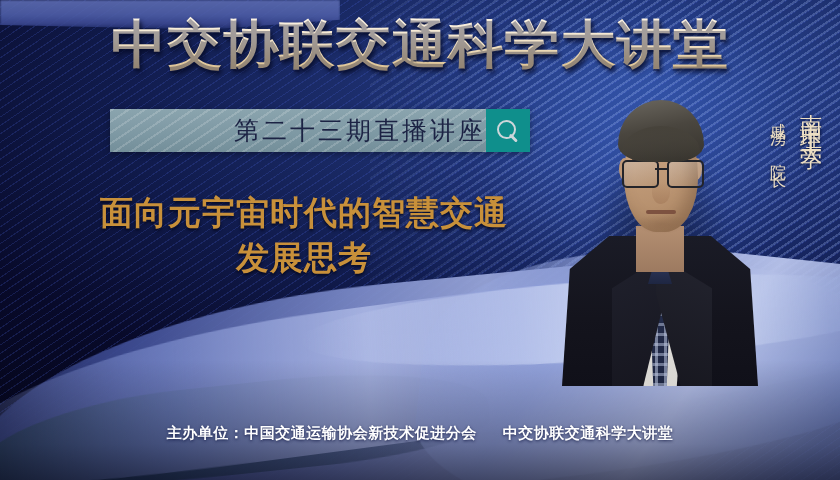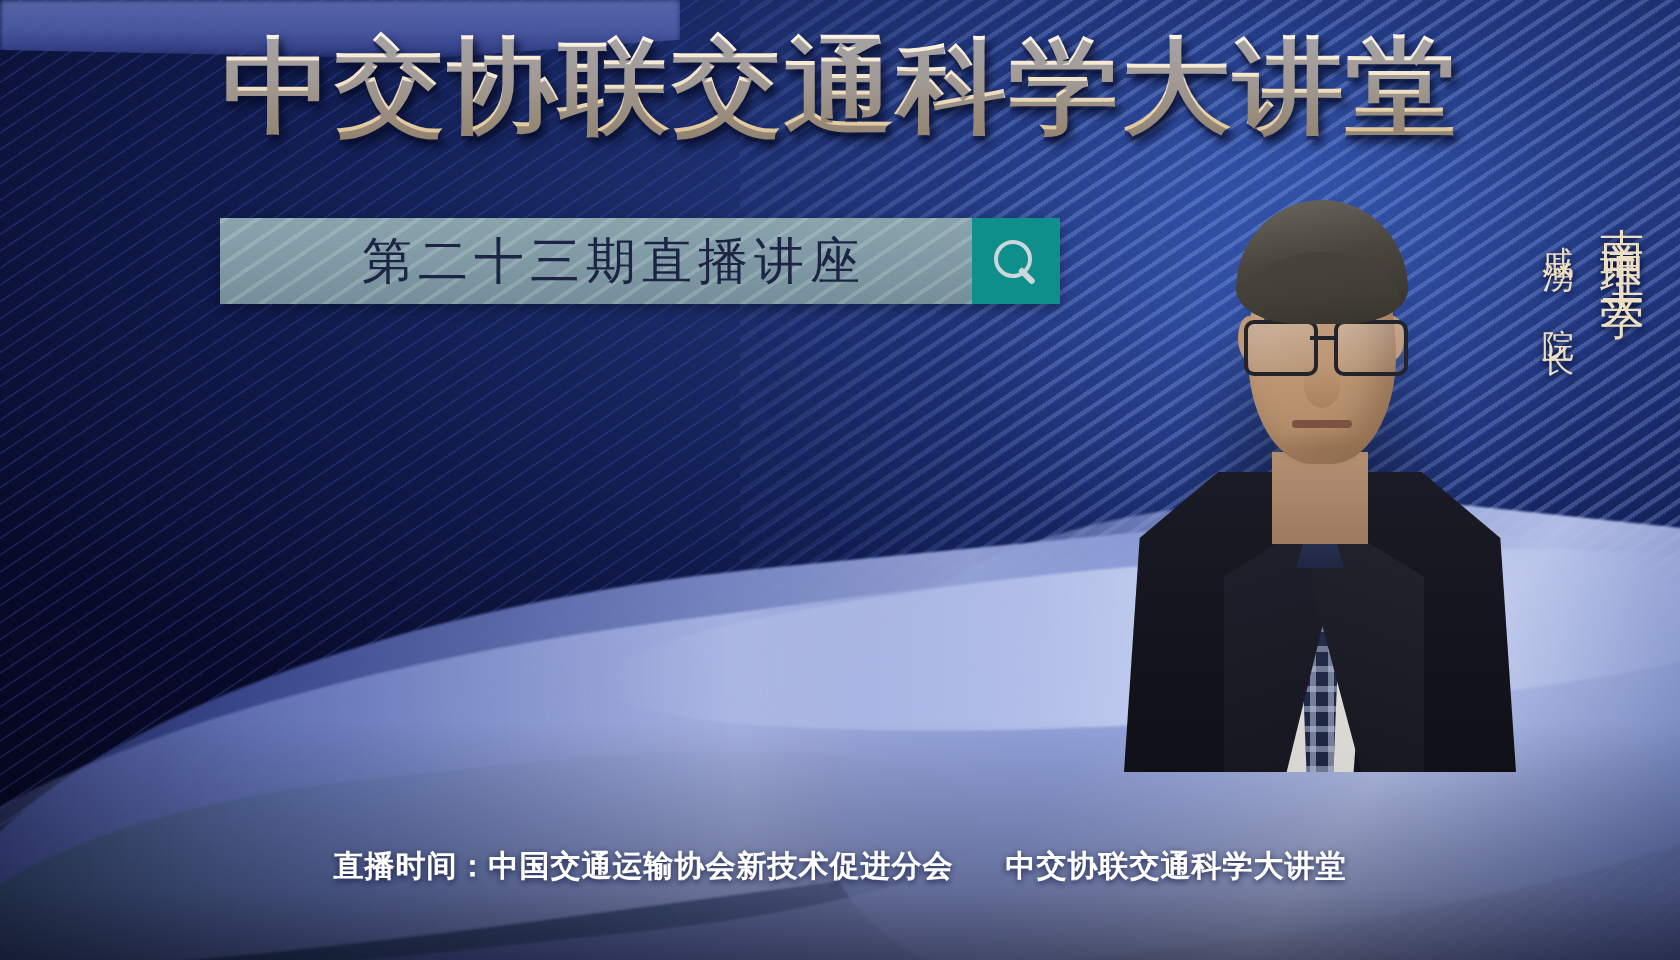--- a/index.html
+++ b/index.html
@@ -220,21 +220,21 @@
   .sub-bar{
     position:absolute;left:110px;top:109px;width:420px;height:43px;
     display:flex;align-items:stretch;
     box-shadow:0 2px 6px rgba(0,0,0,.35);
   }
   .sub-bar-body{
     position:relative;flex:1;
     background:
       repeating-linear-gradient(-34deg,rgba(255,255,255,.16) 0 2px,rgba(0,0,0,0) 2px 9px),
       linear-gradient(180deg,#8aa4ae 0%,#7d98a3 60%,#748f9a 100%);
-    display:flex;align-items:center;justify-content:center;
+    display:flex;align-items:center;justify-content:flex-end;
   }
   .sub-bar-text{
     font-size:25px;font-weight:normal;color:#1c2344;letter-spacing:3px;
     padding-left:18px;white-space:nowrap;
   }
   .sub-bar-search{
     position:relative;width:44px;
     background:#0f8f8c;
     display:flex;align-items:center;justify-content:center;
   }
@@ -356,22 +356,26 @@
       <span class="sub-bar-text">第二十三期直播讲座</span>
     </div>
     <div class="sub-bar-search">
       <span class="mag">
         <span class="ring"></span>
         <span class="handle"></span>
       </span>
     </div>
   </div>
 
+  <div class="topic">
+    <span>面向元宇宙时代的智慧交通</span>
+    <span class="l2">发展思考</span>
+  </div>
 
 
   <div class="vert vert-org">南京理工大学</div>
   <div class="vert vert-person">戚湧 院长</div>
 
   <div class="footer">
-    <span>直播时间：</span><span>中国交通运输协会新技术促进分会</span><span class="gap"></span><span>中交协联交通科学大讲堂</span>
+    <span>主办单位：</span><span>中国交通运输协会新技术促进分会</span><span class="gap"></span><span>中交协联交通科学大讲堂</span>
   </div>
 
 </div>
 
 </body></html>

